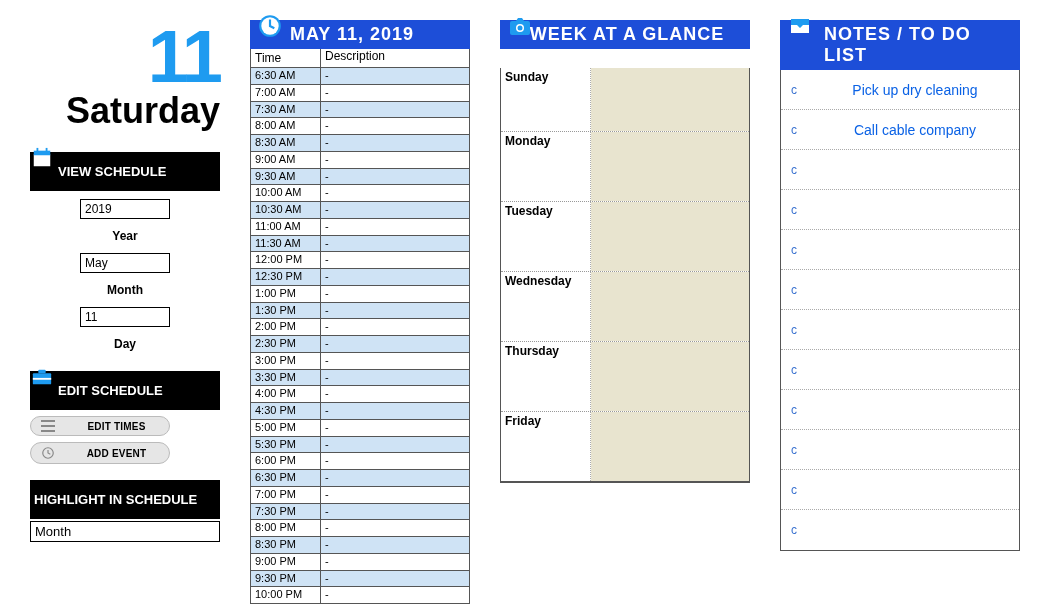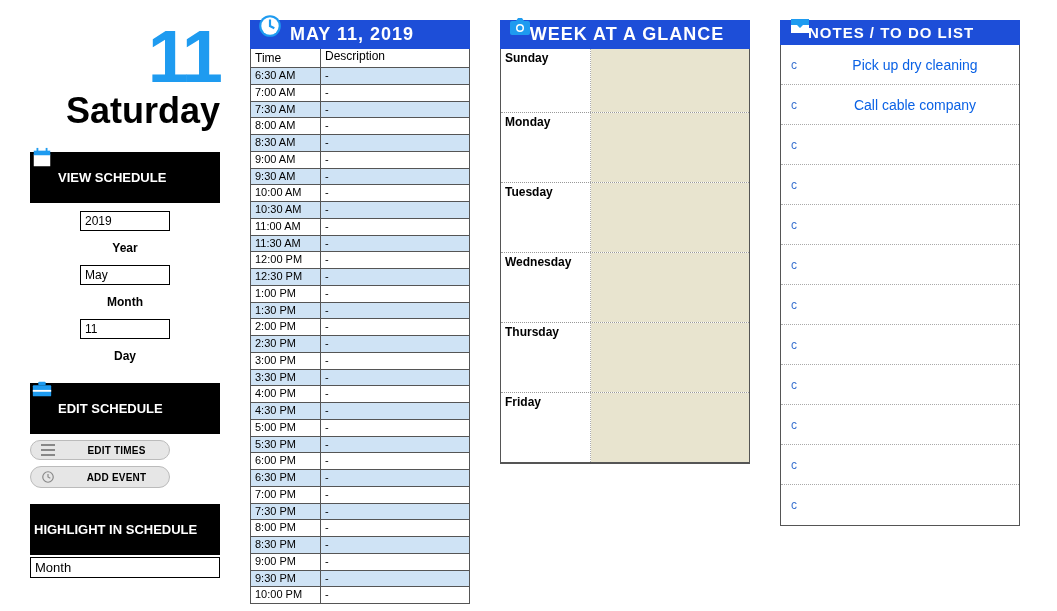--- a/index.html
+++ b/index.html
@@ -15,21 +15,21 @@
   .layout { display: flex; gap: 30px; align-items: flex-start; }
 
   
   .sidebar { width: 190px; flex-shrink: 0; }
   .big-date { font-size: 74px; font-weight: bold; color: #1e9bf0; text-align: right; line-height: 1; letter-spacing: -3px; }
   .weekday { font-size: 36px; font-weight: bold; text-align: right; margin-top: -4px; }
 
   .section-header {
     background: #000; color: #fff; font-weight: bold;
     font-size: 13px;
-    padding: 18px 4px; margin-top: 20px;
+    padding: 12px 4px; margin-top: 20px;
     display: flex; align-items: center;
     position: relative;
   }
   .section-header.indent { padding-left: 28px; }
   .section-header .hdr-icon {
     position: absolute; left: 0; top: -6px;
     width: 24px; height: 24px;
     display:flex;align-items:center;justify-content:center;
     color:#1e9bf0;
   }
@@ -71,28 +71,28 @@
   .sched-row .c-time{width:70px;border-right:1px solid #555;padding:1px 4px;white-space:nowrap;}
   .sched-row .c-desc{flex:1;padding:1px 4px;}
   .sched-row.even{background:#cfe3f5;}
 
   
   .week { width:250px; flex-shrink:0; }
   .week .panel-header{text-align:center;padding-left:12px;}
   .week .panel-header .hdr-icon{left:6px;}
   .week-body{border-top:none;border:1px solid #555;border-top:none;}
   .day-block{display:flex;height:70px;border-bottom:1px dotted #999;}
-  .day-block.first{height:64px;}
+  .day-block.first{height:64px;margin-top:19px;}
   .day-block:last-child{border-bottom:1px solid #555;}
   .day-label{width:90px;font-weight:bold;padding:2px 4px;border-right:1px dotted #aaa;}
   .day-content{flex:1;background:#e8e4cf;}
 
   
   .notes { width:240px; flex-shrink:0; }
-  .notes .panel-header{font-size:15px;padding-left:28px;}
+  .notes .panel-header{font-size:18px;padding-left:44px;}
   .notes-body{border:1px solid #555;border-top:none;}
   .note-row{display:flex;align-items:center;height:40px;border-bottom:1px dotted #aaa;padding:0 4px;}
   .note-row:last-child{border-bottom:none;}
   .note-mark{width:30px;color:#3a72d0;font-size:12px;padding-left:6px;}
   .note-text{flex:1;text-align:center;color:#0b62e5;font-size:14px;}
 
 </style>
 </head>
 <body>
 

